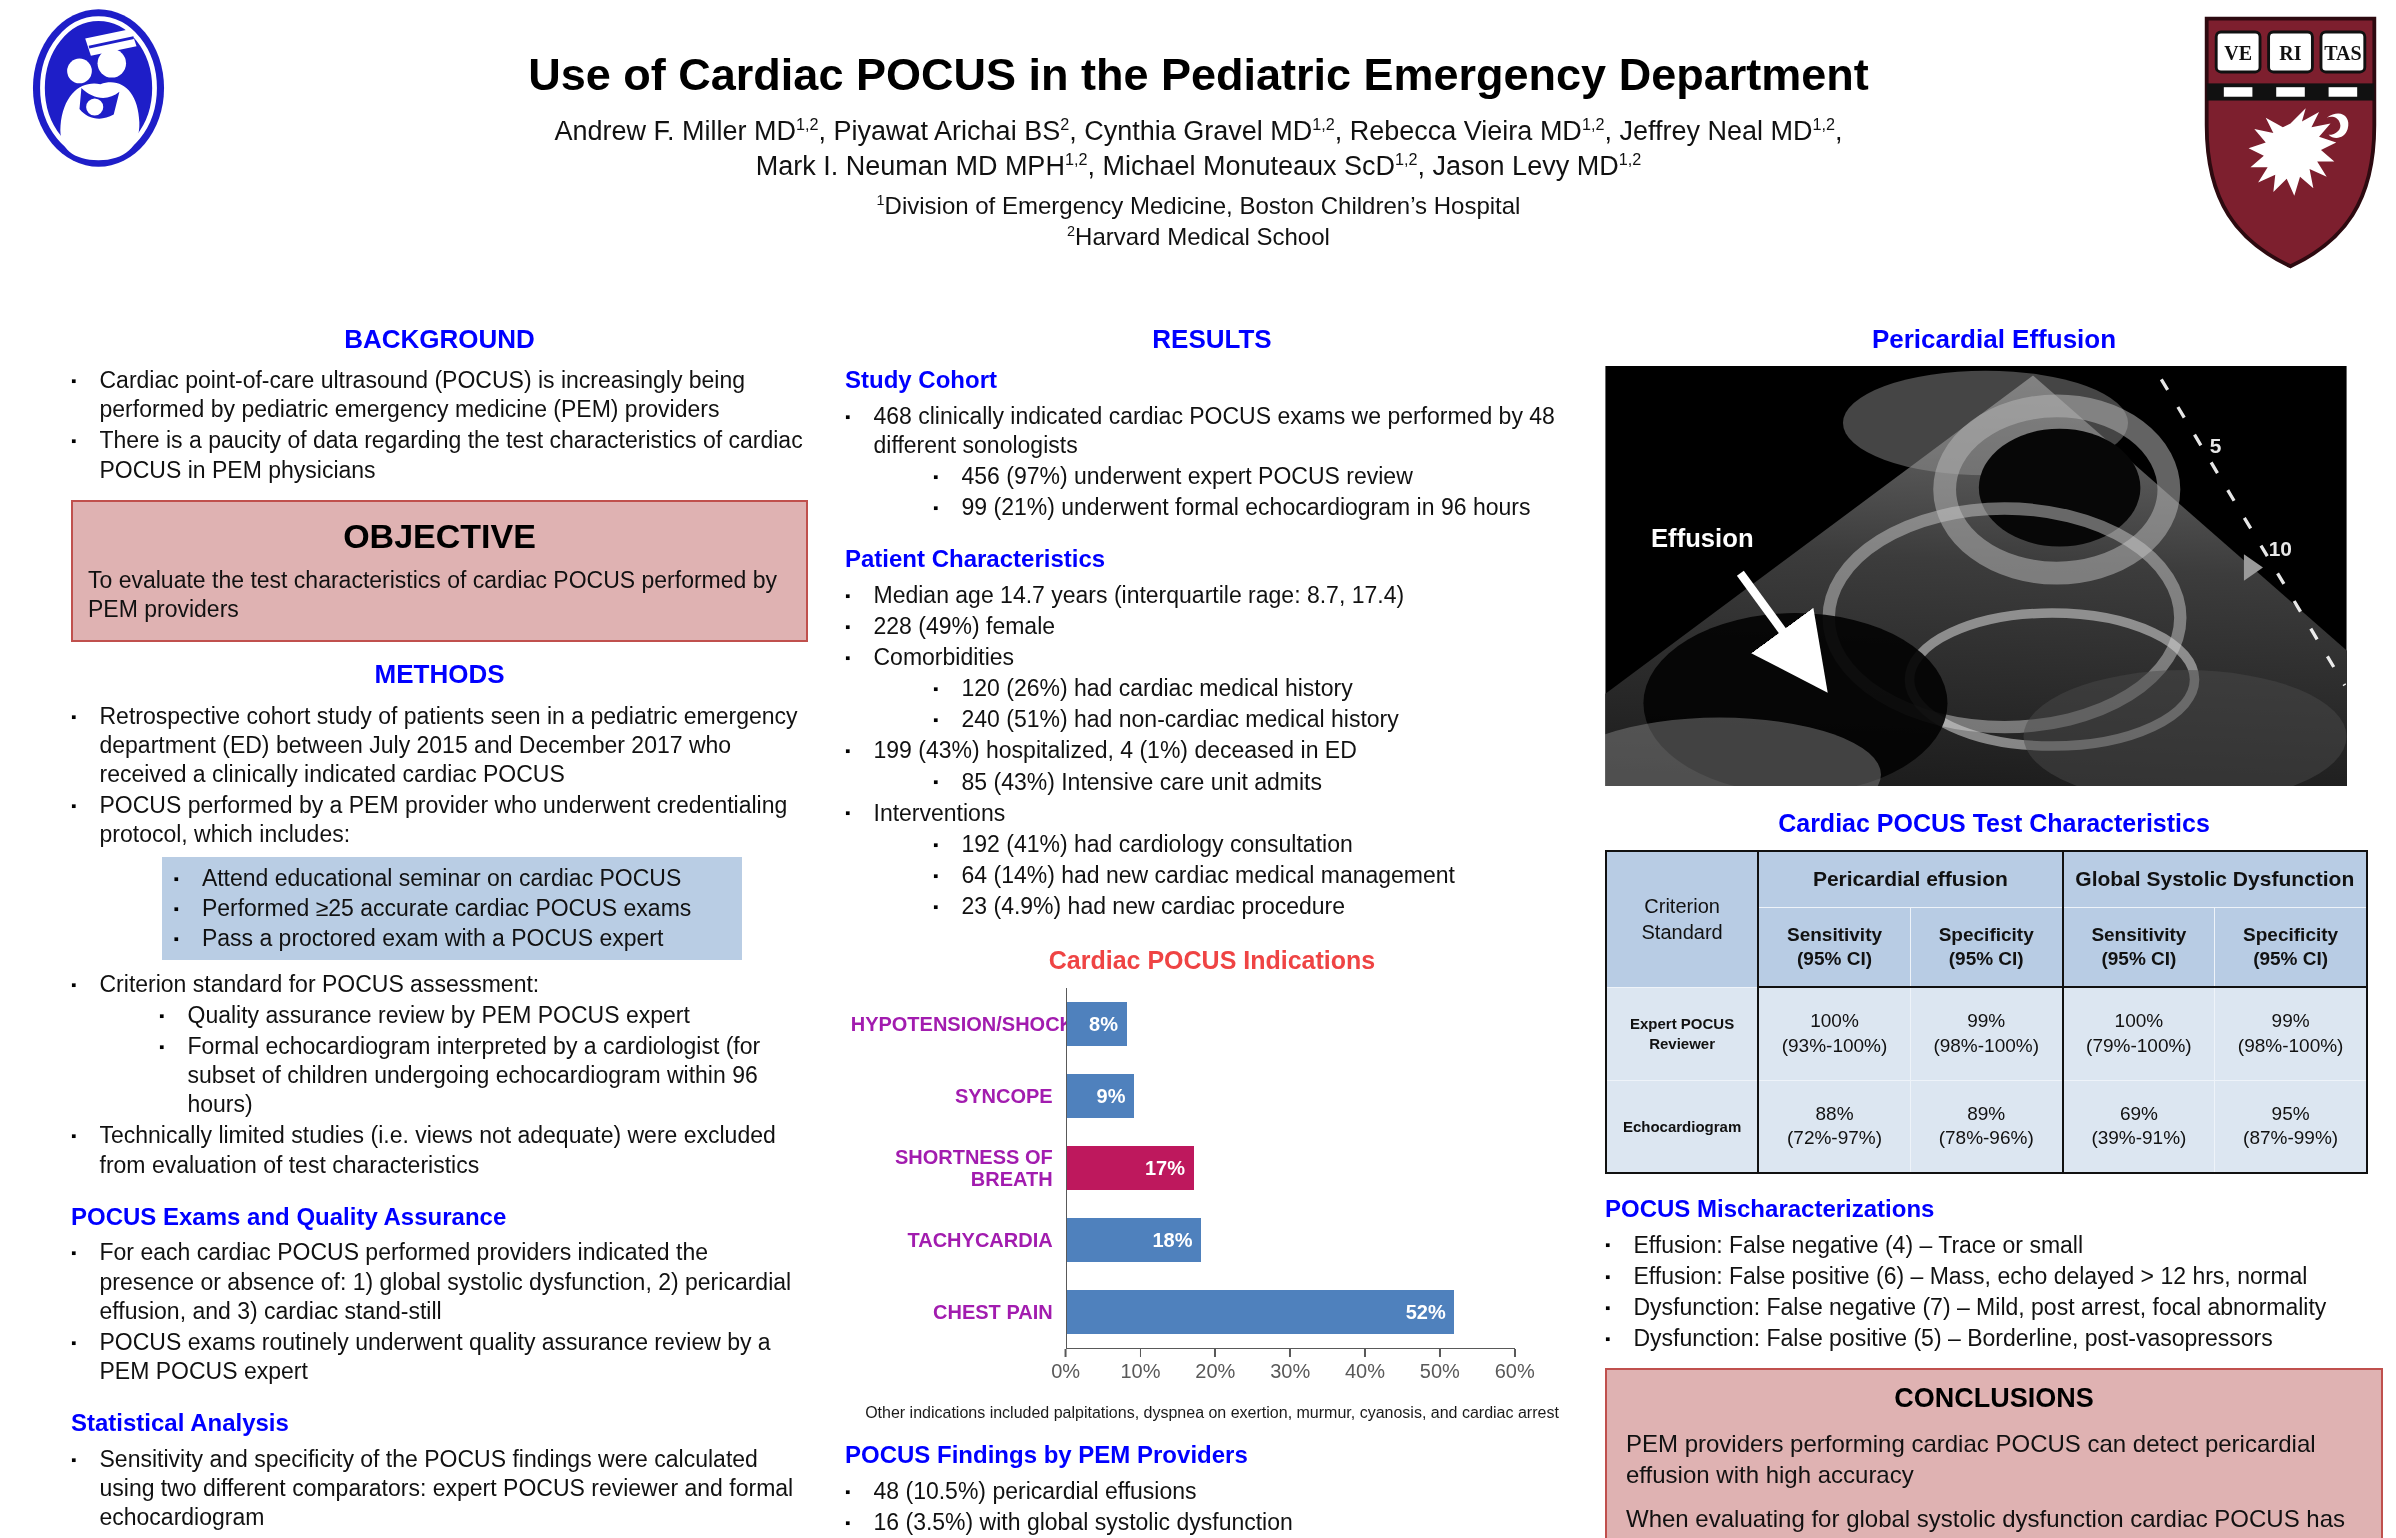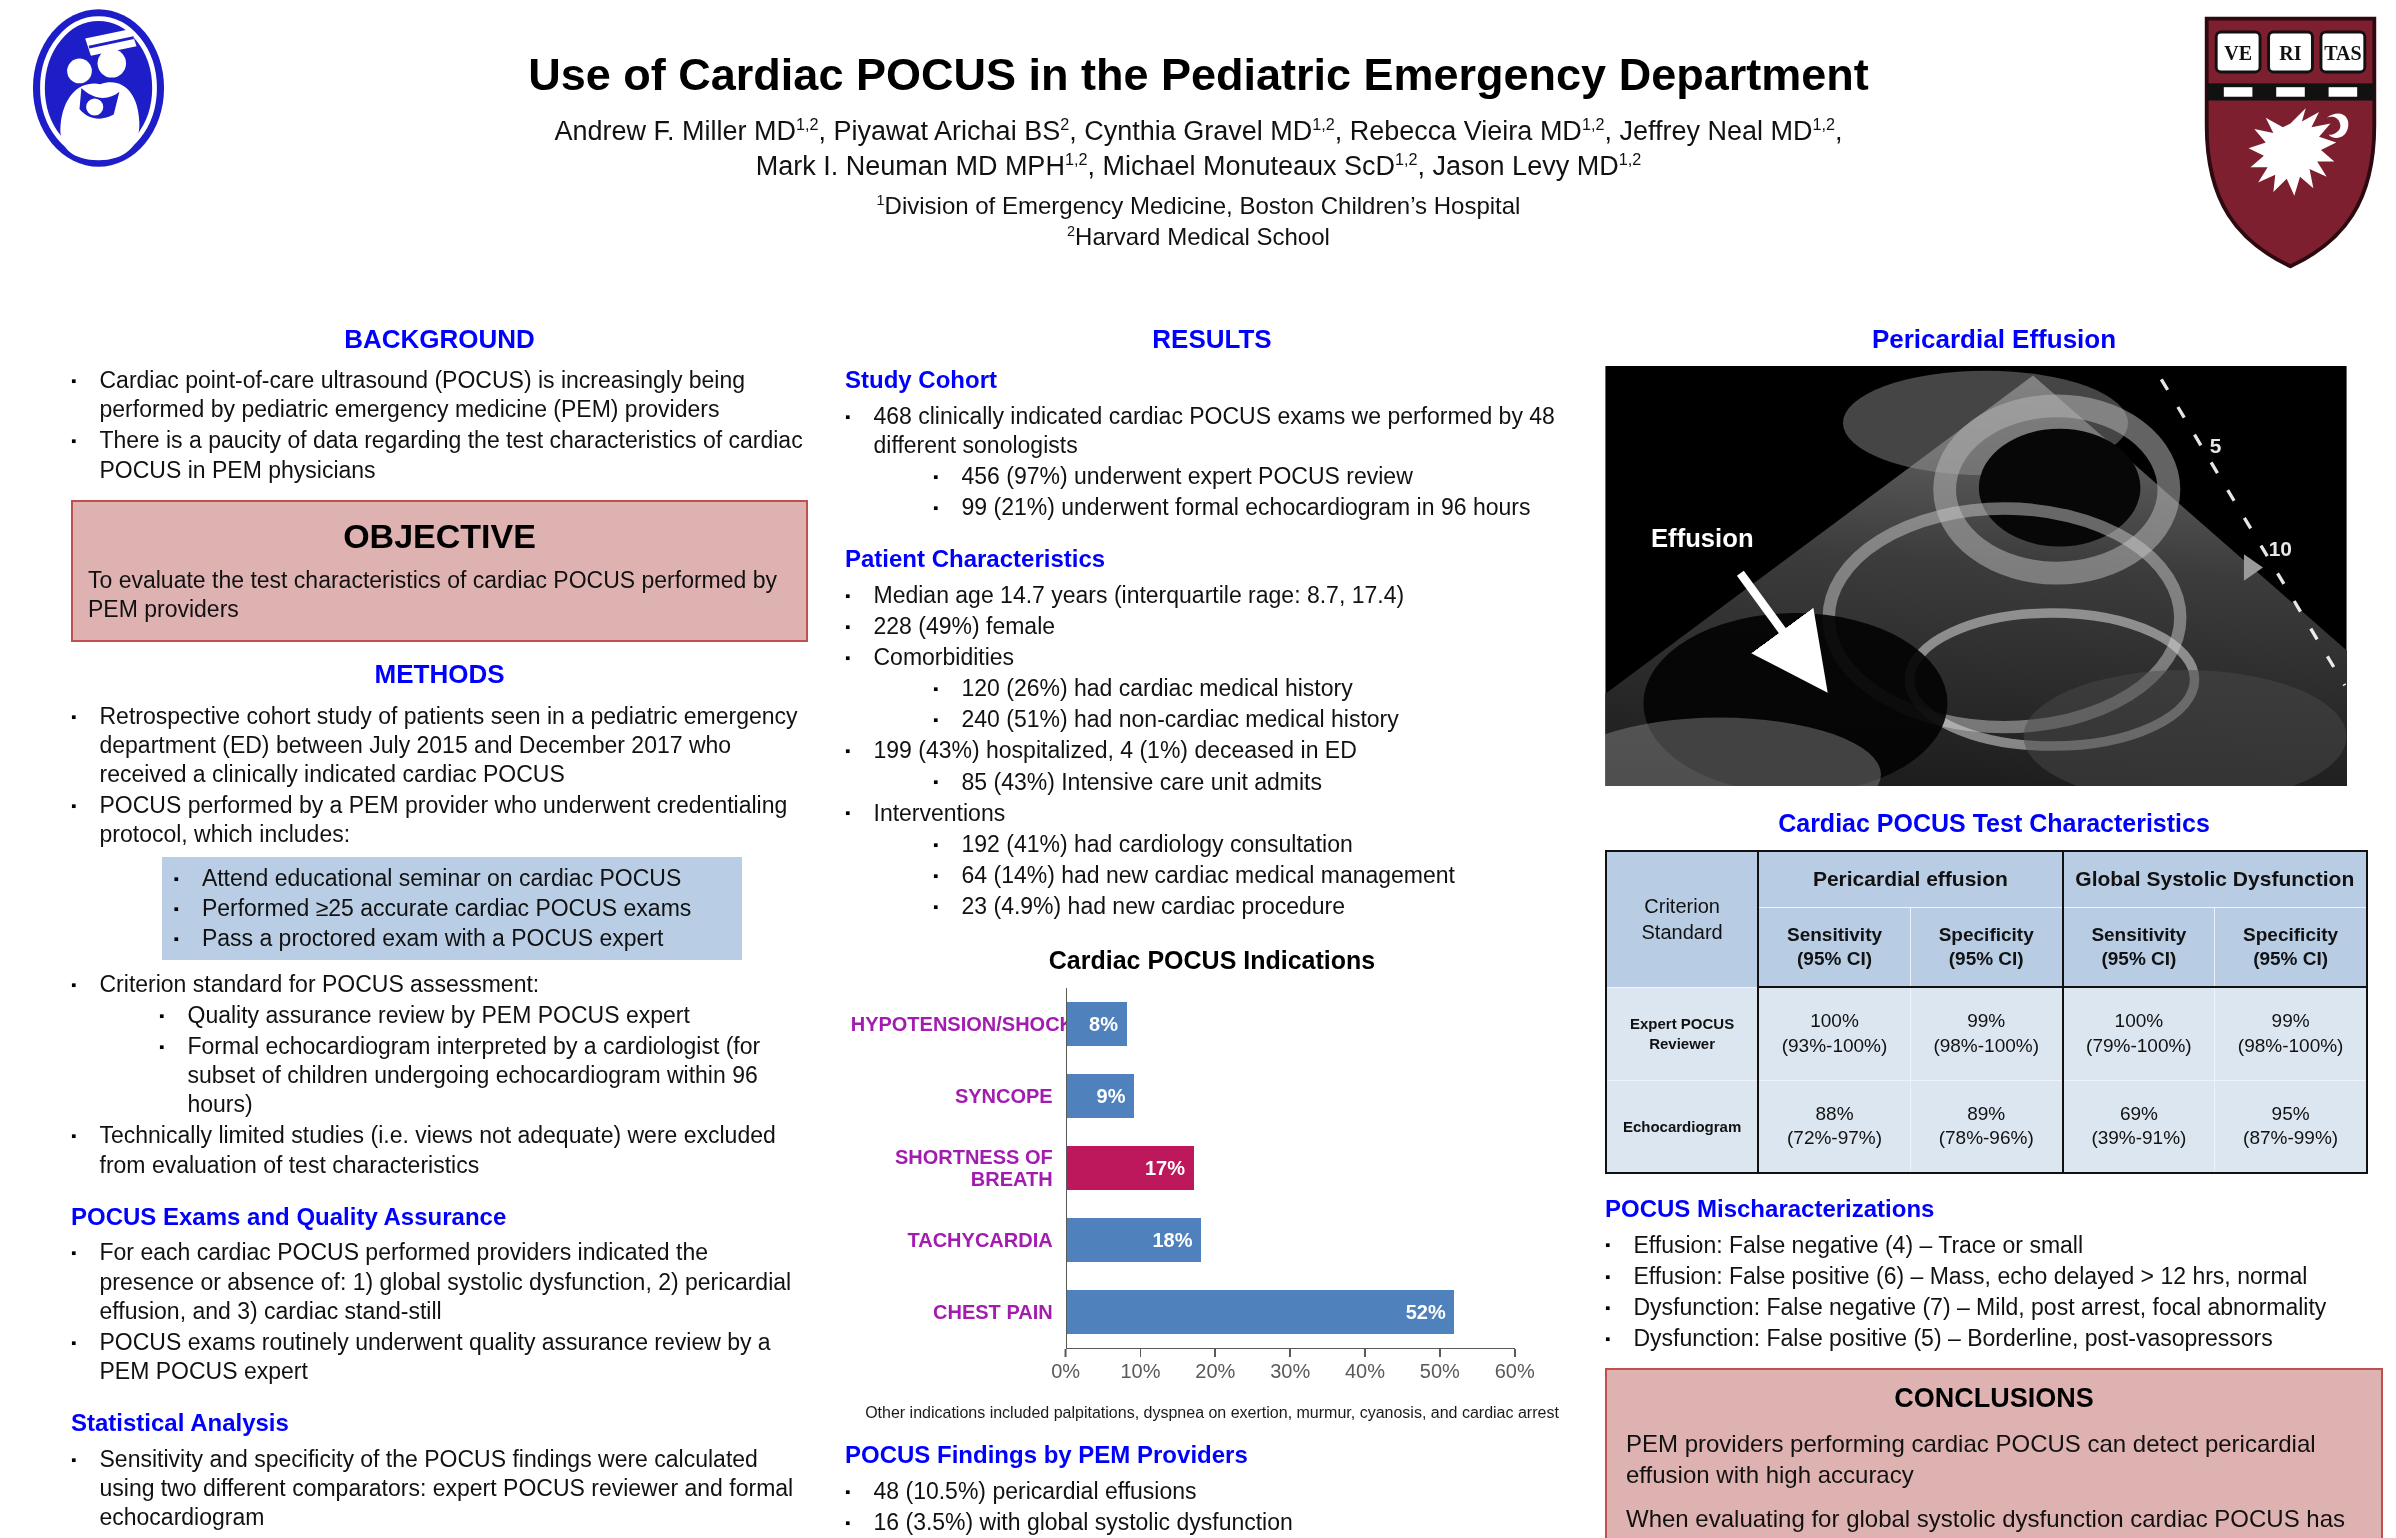--- a/index.html
+++ b/index.html
@@ -34,21 +34,21 @@
 
   .pinkbox{background:#dfb2b2;border:2.9px solid #c0504d;padding:9.5px 15px 15px;}
   .pinkbox .boxtitle{font-size:34px;font-weight:bold;color:#000;text-align:center;margin:5.7px 0 9.5px;}
   .pinkbox .boxtext{font-size:23px;line-height:1.3;}
   .objective-box{margin:15px 0 5.7px;}
 
   .bluebox{background:#b9cde4;margin:7.6px 0 9.5px 91px;width:557px;padding:5.7px 11.4px;}
   .bluebox .b-row{margin:1px 0;}
 
   
-  .chart-title{font-size:25px;font-weight:bold;color:#000000;text-align:center;margin:25px 0 13.3px;}
+  .chart-title{font-size:25px;font-weight:bold;color:#ef4444;text-align:center;margin:25px 0 13.3px;}
   .chart{position:relative;margin-left:5.7px;}
   .bar-row{display:flex;align-items:center;height:72px;}
   .bar-label{width:202px;flex:0 0 202px;text-align:right;padding-right:13.3px;
              font-size:20px;font-weight:bold;color:#a21caf;line-height:1.1;}
   .bar-track{flex:0 0 447px;width:447px;height:72px;display:flex;align-items:center;
              border-left:1.9px solid #595959;}
   .bar{height:44px;background:#4f81bd;display:flex;align-items:center;justify-content:flex-end;}
   .bar-value{color:#fff;font-weight:bold;font-size:20px;padding-right:8.6px;}
   .axis{position:relative;margin-left:215px;width:449px;height:40px;border-top:1.9px solid #595959;}
   .tick{position:absolute;top:0;transform:translateX(-50%);text-align:center;}

